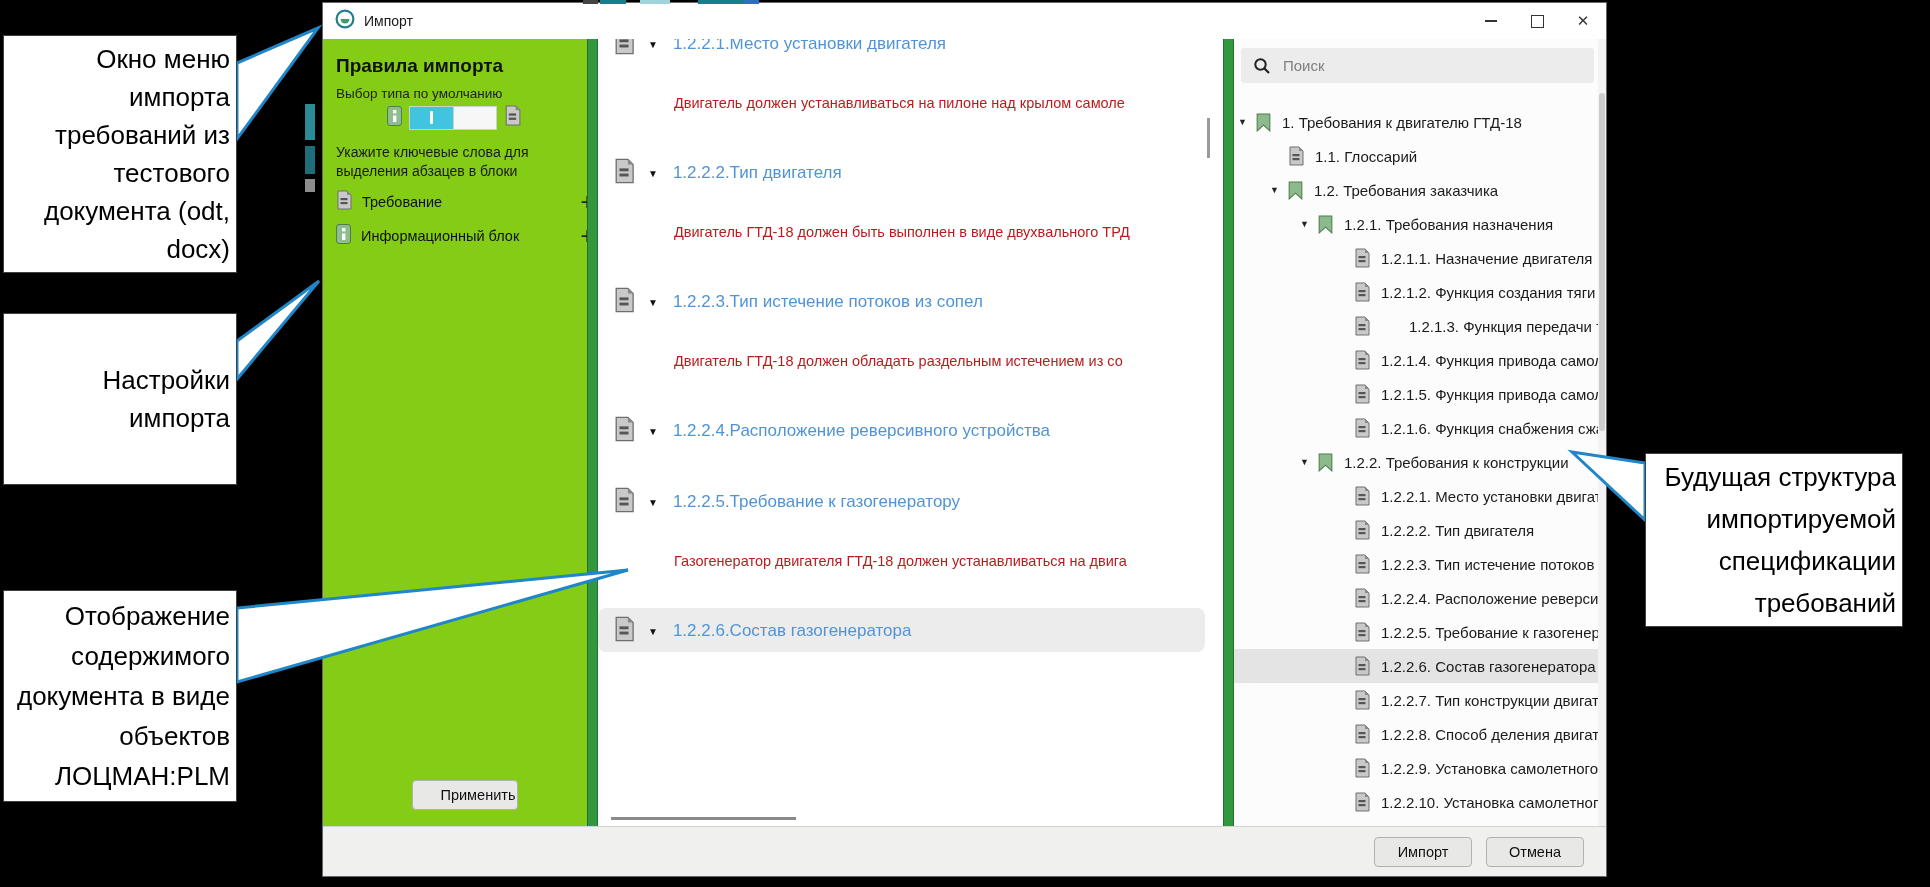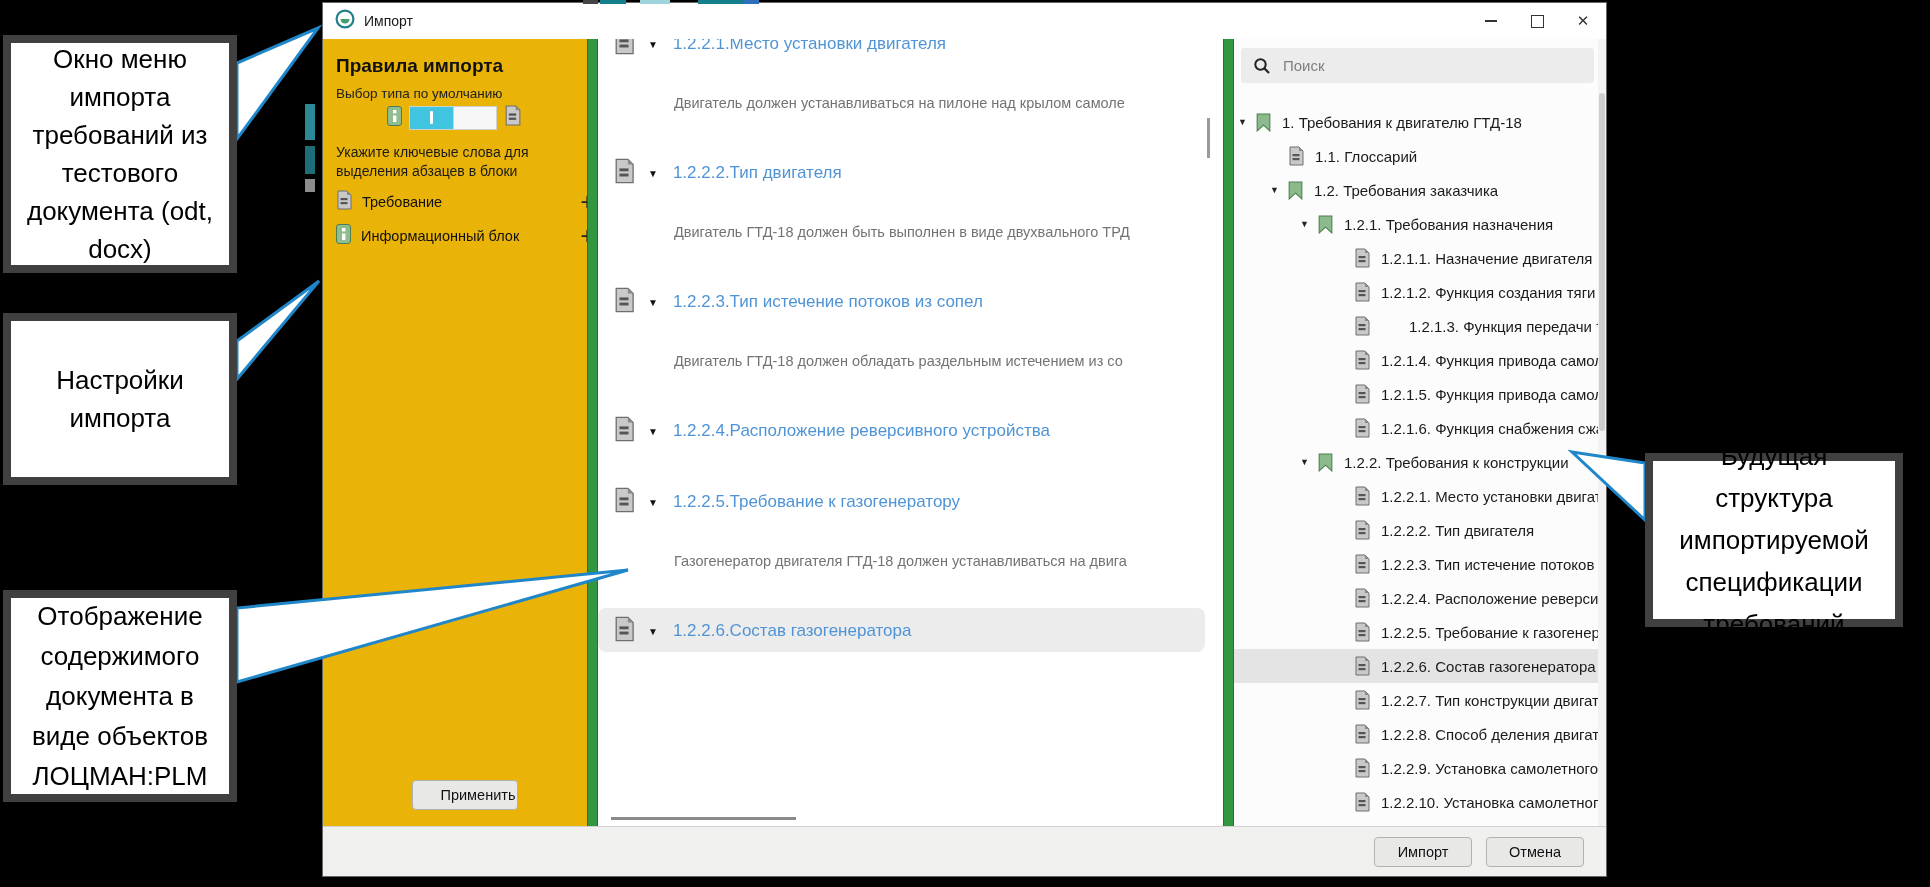--- a/index.html
+++ b/index.html
@@ -18,21 +18,21 @@
   }
   .logo{margin-left:12px;flex:0 0 auto;}
   .title-text{margin-left:9px;font-size:14px;color:#1a1a1a;}
   .win-controls{margin-left:auto;display:flex;height:100%;}
   .win-btn{width:46px;display:flex;align-items:center;justify-content:center;color:#222;cursor:default;}
   .glyph-min{width:12px;border-top:2px solid #333;display:inline-block;}
   .glyph-max{width:11px;height:11px;border:1.5px solid #333;display:inline-block;}
   .glyph-close{font-size:15px;color:#333;}
 
   .body-area{position:absolute;left:0;top:36px;right:0;height:789px;}
-  .left-panel{position:absolute;left:0;top:0;width:284px;height:100%;background:#eab308;overflow:hidden;}
+  .left-panel{position:absolute;left:0;top:0;width:284px;height:100%;background:#84cc16;overflow:hidden;}
   .green-bar{position:absolute;top:0;height:100%;width:11px;background:#33973f;
     border-left:1px solid #256f30;border-right:1px solid #256f30;box-sizing:border-box;}
   .green-bar.left{left:264px;} .green-bar.right{left:900px;}
   .middle-panel{position:absolute;left:275px;top:0;width:625px;height:100%;background:#fff;overflow:hidden;}
   .tree-panel{position:absolute;left:911px;top:0;right:0;height:100%;background:#fcfcfc;overflow:hidden;}
 
   
   .lp-title{position:absolute;left:13px;top:16px;font-size:19px;font-weight:bold;color:#111;}
   .lp-sub{position:absolute;left:13px;top:47px;font-size:13.5px;color:#222;}
   .toggle-row{position:absolute;left:64px;top:66px;display:flex;align-items:center;gap:7px;}
@@ -50,21 +50,21 @@
   .apply-btn{position:absolute;left:89px;top:741px;width:106px;height:30px;padding-left:26px;}
 
   
   #doc-sections{position:absolute;left:0;top:0;right:0;}
   .doc-section{margin:0 18px 27px 0;padding:8px 16px 6px 15px;}
   .doc-section:first-child{margin-top:-18px;}
   .doc-section.highlighted{background:#ececec;border-radius:8px;}
   .sec-head{display:flex;align-items:center;}
   .sec-arrow{margin-left:13px;font-size:10px;color:#111;}
   .sec-title{margin-left:15px;font-size:17px;color:#4f94d6;white-space:nowrap;line-height:26px;}
-  .sec-body{margin-top:31px;margin-left:61px;font-size:14.5px;color:#737373;line-height:27px;white-space:pre;overflow:hidden;}
+  .sec-body{margin-top:31px;margin-left:61px;font-size:14.5px;color:#b91c1c;line-height:27px;white-space:pre;overflow:hidden;}
   .h-scroll{position:absolute;left:13px;bottom:8px;width:185px;height:3px;background:#8a8a8a;}
   .v-scroll-thumb{position:absolute;left:609px;top:79px;width:3px;height:40px;background:#9a9a9a;}
 
   
   .search-box{position:absolute;left:7px;top:9px;width:353px;height:35px;background:#ececec;border-radius:3px;
     display:flex;align-items:center;box-sizing:border-box;}
   .search-icon{margin-left:12px;display:flex;}
   .search-input{background:transparent;border:none;outline:none;font-size:15px;color:#333;margin-left:10px;width:290px;
     font-family:"Liberation Sans",sans-serif;}
   .search-input::placeholder{color:#7f7f7f;}
@@ -76,22 +76,22 @@
   .tree-scrollbar{position:absolute;right:0;top:0;width:8px;height:100%;background:#f3f3f3;}
   .tree-thumb{position:absolute;right:1px;top:54px;width:6px;height:338px;background:#cdcdcd;border-radius:3px;}
 
   
   .footer{position:absolute;left:0;bottom:0;right:0;height:50px;background:#f0f0ef;border-top:1px solid #d2d2d2;
     display:flex;align-items:center;justify-content:flex-end;gap:14px;padding-right:22px;box-sizing:border-box;}
   .footer .btn{width:98px;height:30px;}
 
   
   .overlay{position:absolute;left:0;top:0;z-index:5;pointer-events:none;}
-  .callout{position:absolute;background:#fff;border:8px solid #404040;z-index:6;box-sizing:border-box;
-    display:flex;align-items:center;justify-content:center;text-align:center;
+  .callout{position:absolute;background:#fff;border:1px solid #404040;z-index:6;box-sizing:border-box;
+    display:flex;align-items:center;justify-content:center;text-align:right;
     font-size:26px;color:#000;line-height:38px;padding:6px;}
   #callout1{left:3px;top:35px;width:234px;height:238px;}
   #callout2{left:3px;top:313px;width:234px;height:172px;}
   #callout3{left:3px;top:590px;width:234px;height:212px;line-height:40px;}
   #callout4{left:1645px;top:453px;width:258px;height:174px;line-height:42px;}
 
   .frag{position:absolute;z-index:3;}
 </style>
 </head>
 <body>

